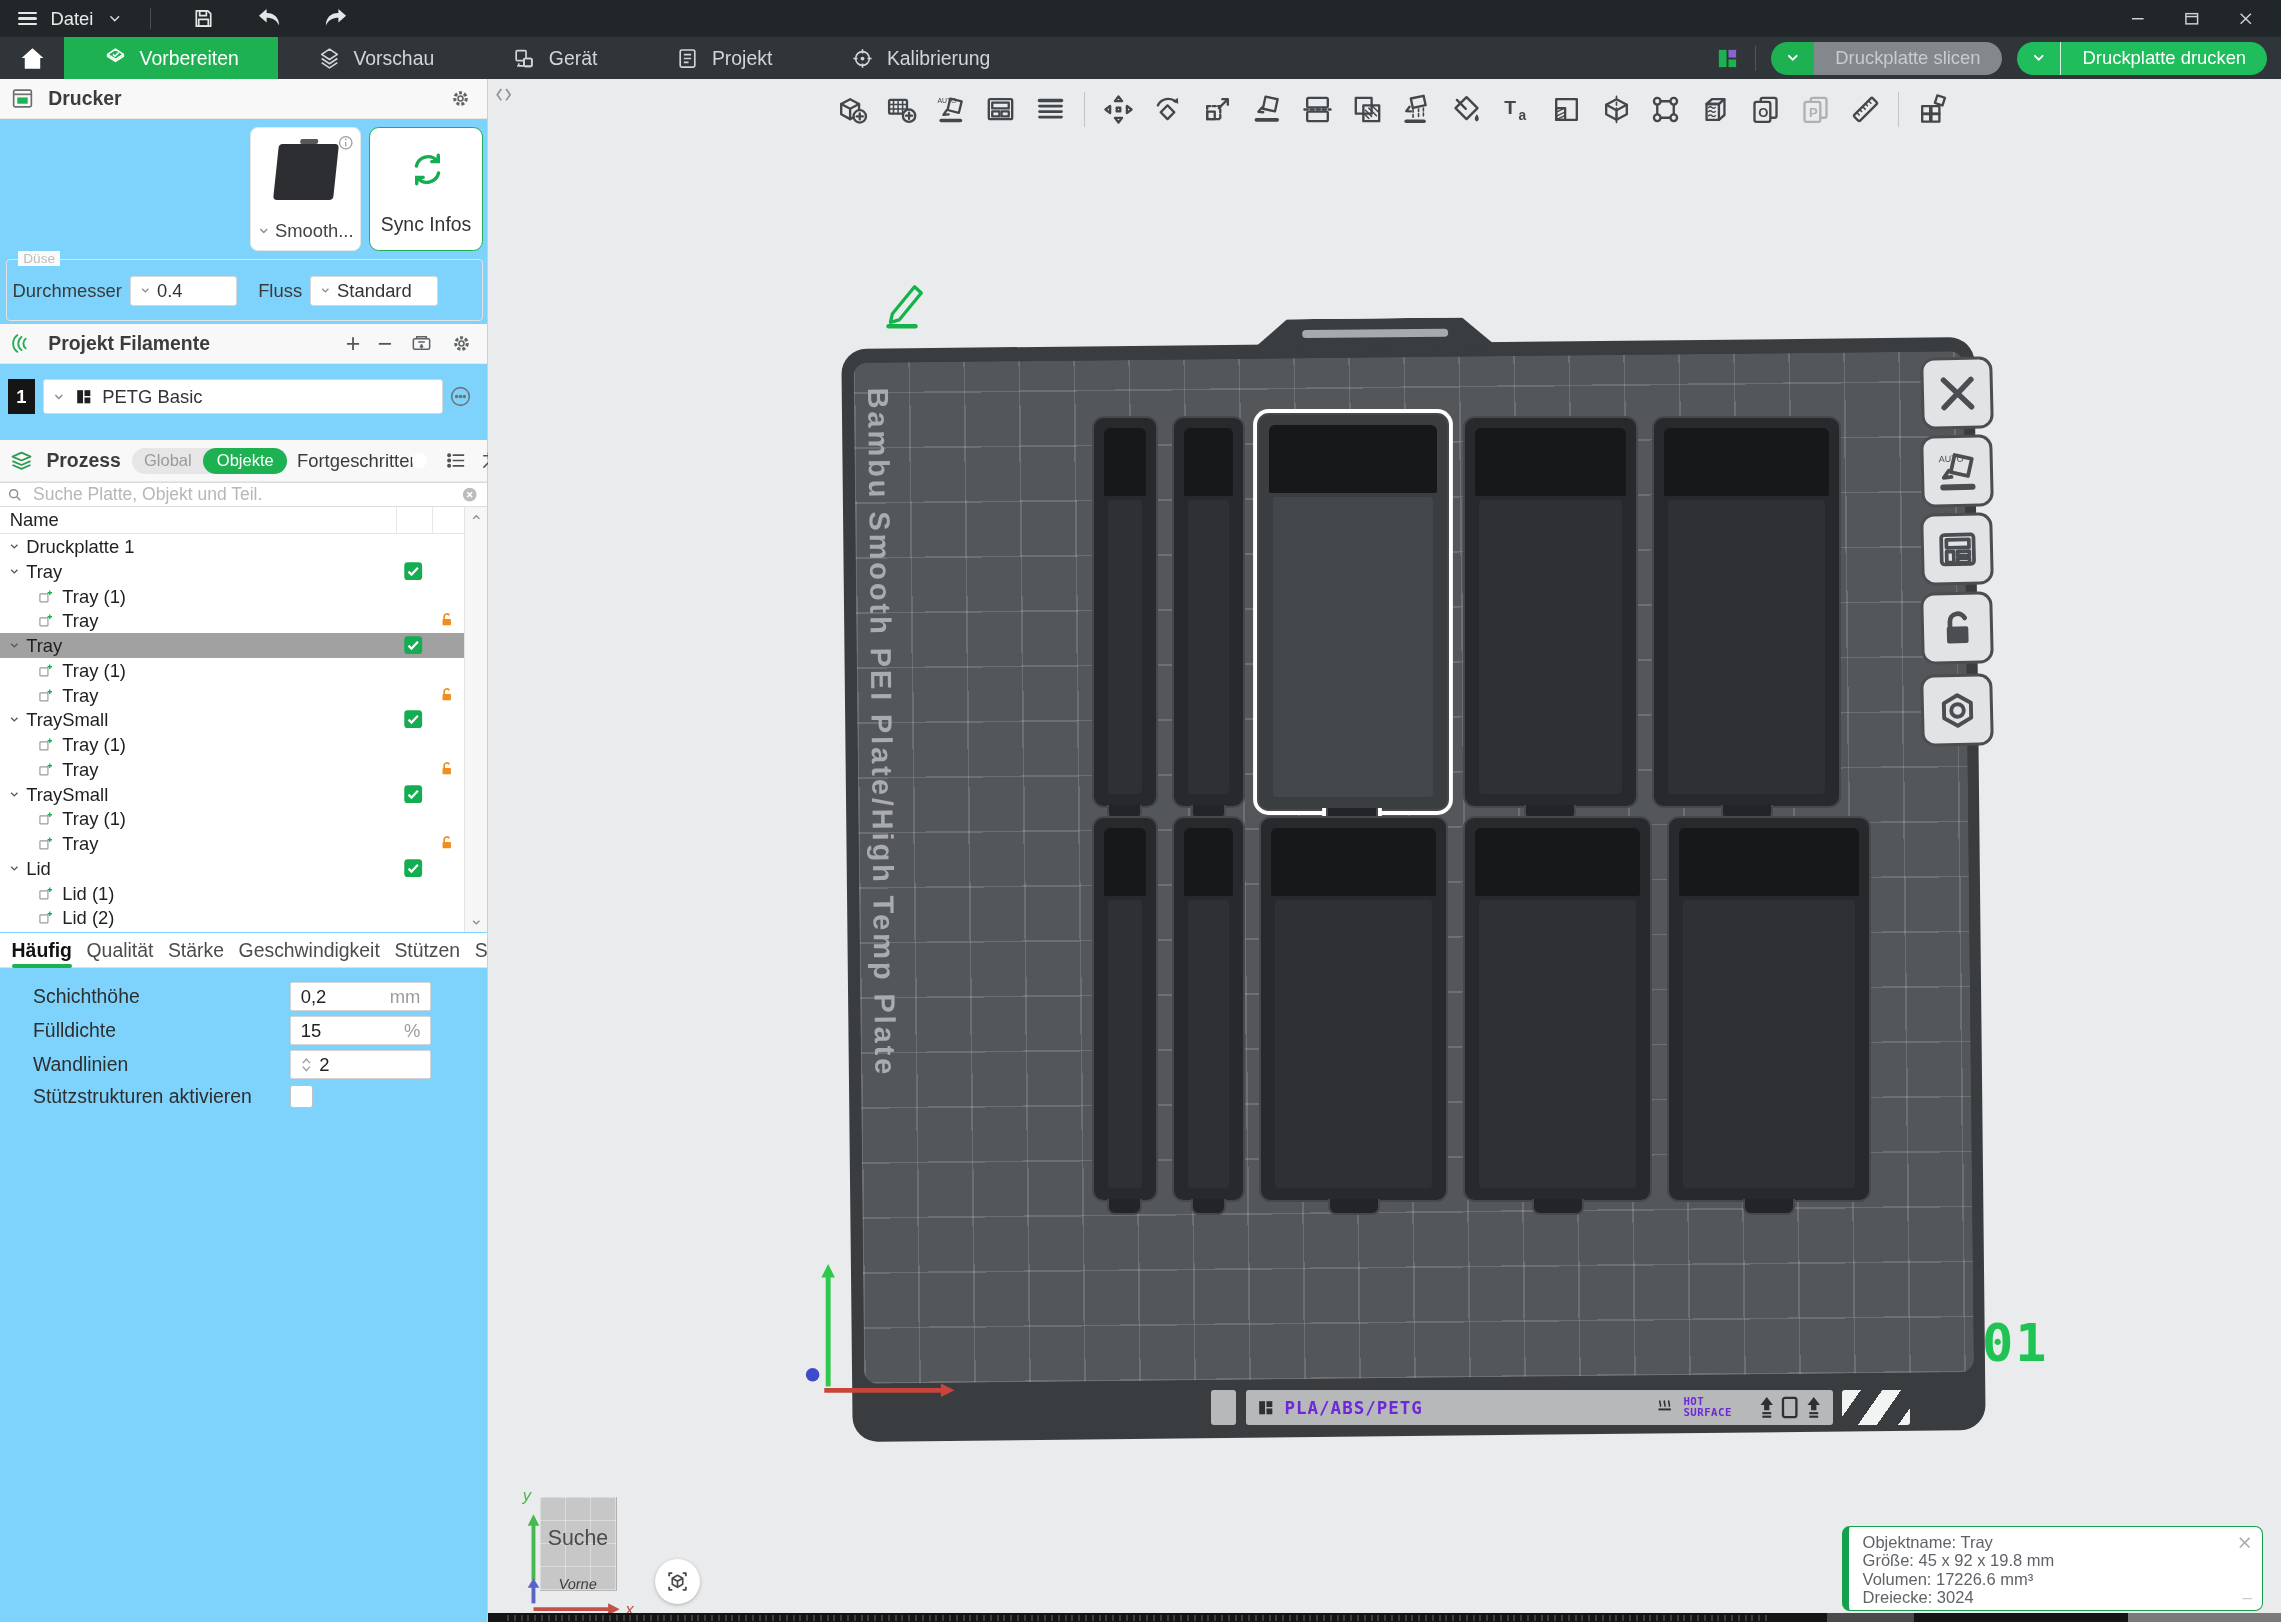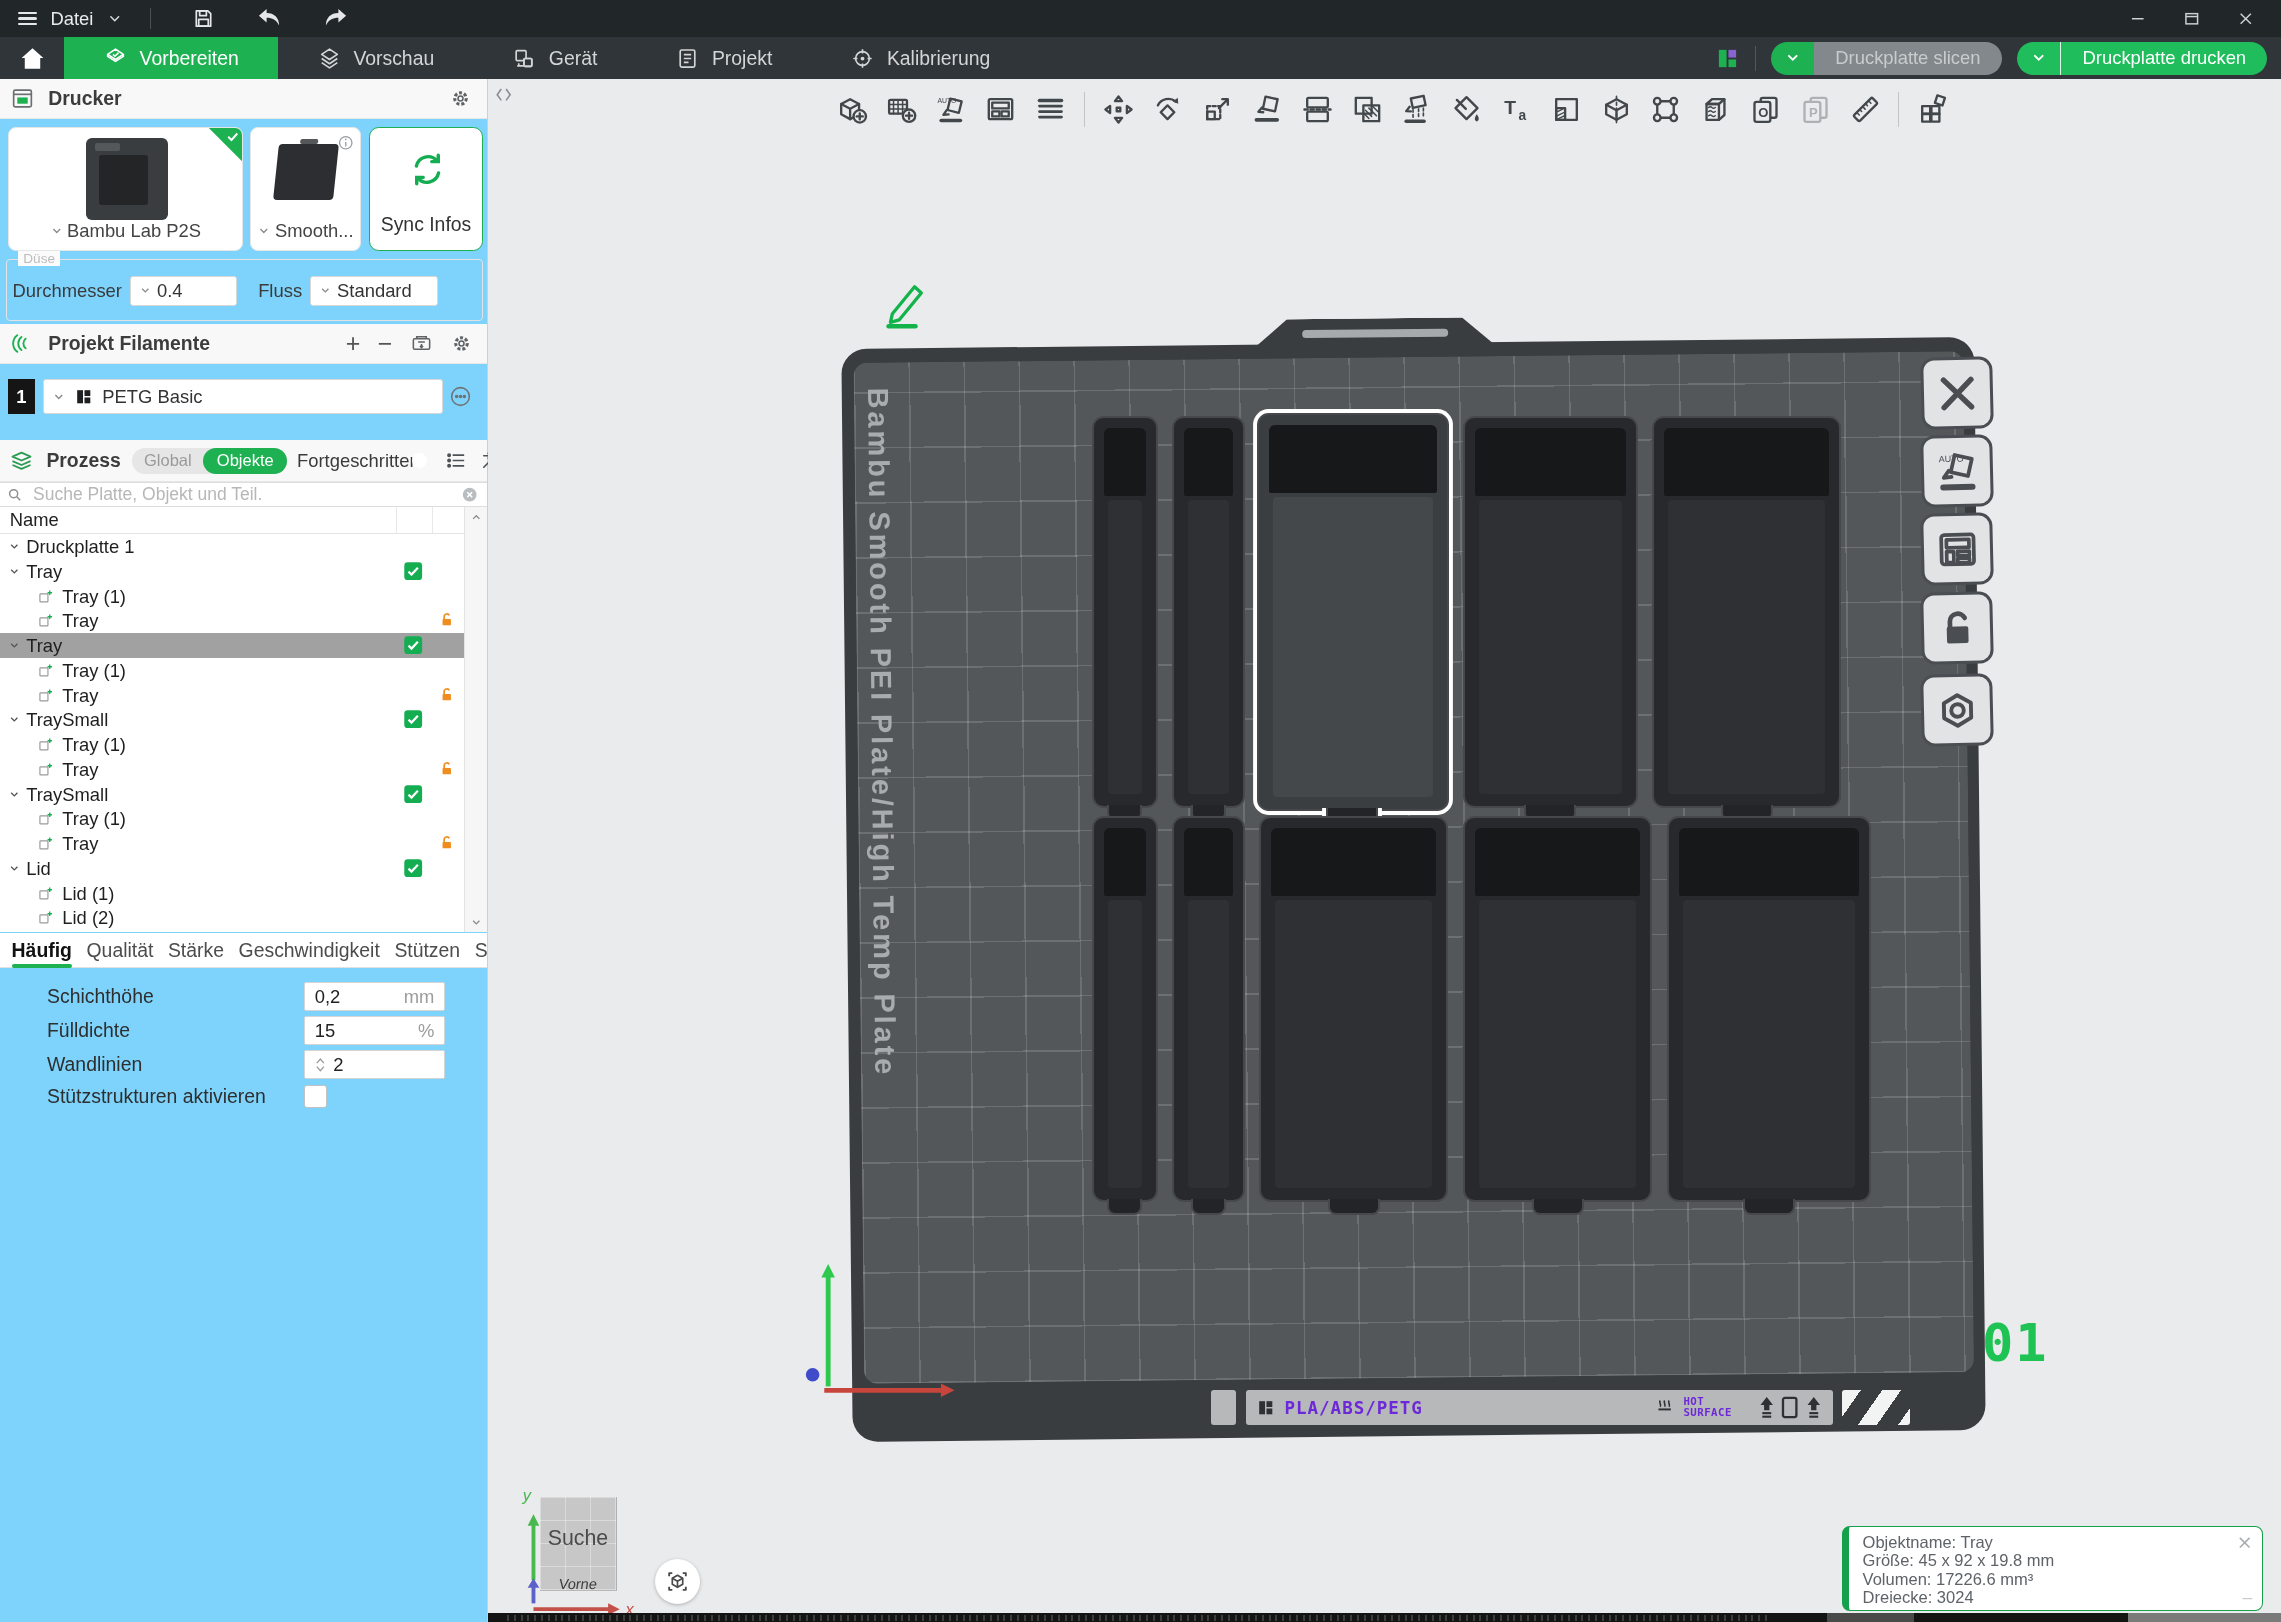--- a/index.html
+++ b/index.html
@@ -71,21 +71,21 @@
   .trow.selected{background:#a1a1a1}
   .trow .chev{margin-left:7.8px;margin-right:5.8px}
   .trow .rowcheck{position:absolute;left:403px;top:1.9px}
   .trow .rowlock{position:absolute;left:439px;top:2.9px}
   .partic{margin-left:37px;margin-right:7.8px;position:relative;width:17.5px;height:17.5px}
   #settings-tabs{position:absolute;left:0;top:854px;width:487px;height:35px;display:flex;align-items:center;
                  gap:14.6px;padding-left:11.6px;box-sizing:border-box;border-bottom:1px solid #e0e0e0;background:#fff}
   .stab{font-size:19.4px;color:#4c4c4c;position:relative}
   .stab.active{color:#111;font-weight:bold}
   .stab.active::after{content:"";position:absolute;left:0;right:0;bottom:-6.8px;height:3.9px;border-radius:1.9px;background:#1db152}
-  .setrow{position:absolute;left:18px;width:574px;height:29px;display:flex;align-items:center}
+  .setrow{position:absolute;left:4px;width:574px;height:29px;display:flex;align-items:center}
   .setrow .lbl{margin-left:29px;font-size:19.4px;color:#2e2e2e}
   .valbox{position:absolute;left:286px;width:141px;height:29px;border:1px solid #d4d4d4;background:#fff;border-radius:1.9px;
           display:flex;align-items:center;padding:0 9.7px;box-sizing:border-box;font-size:18.4px;color:#222}
   .valbox .unit{margin-left:auto;color:#9c9c9c}
   .spin{display:flex;flex-direction:column;margin-right:7.8px;color:#9a9a9a}
   .checkbox{position:absolute;left:286px;width:23px;height:23px;border:1px solid #c2c2c2;border-radius:2.9px;background:#fff;box-sizing:border-box}
 
   
   #viewport{position:absolute;left:488px;top:79px;width:1793px;height:1544px;background:#eaebec;overflow:hidden}
   #vtoolbar{position:absolute;left:342px;top:8.7px;display:flex;align-items:center;gap:6.8px}
@@ -286,37 +286,20 @@
       </span>
     <span class="sec-title">Drucker</span>
     <span style="margin-left:auto;margin-right:15.5px">
       <svg width="23" height="23" viewBox="0 0 24 24" fill="none" stroke="#5f6366">
           <circle cx="12" cy="12" r="6" stroke-width="3.2" stroke-dasharray="3.1 2.1"></circle>
           <circle cx="12" cy="12" r="2.6" stroke-width="1.6"></circle>
         </svg>
       </span>
   </div>
 
-  <div class="card" style="left:7.8px;top:48px;width:235px;height:124px">
-    <div style="position:absolute;left:77px;top:9.7px;width:82px;height:82px;background:#3a3d40;border-radius:5.8px">
-      <div style="position:absolute;left:13.6px;top:17.5px;width:49px;height:50px;background:#232527;border-radius:2.9px"></div>
-      <div style="position:absolute;left:9.7px;top:5.8px;width:25px;height:7.8px;background:#55585b;border-radius:1.9px"></div>
-    </div>
-    <div class="corner-check">
-      <svg width="15.5" height="15.5" viewBox="0 0 24 24" fill="none" stroke="#fff" stroke-width="3">
-          <path d="M5 12l5 5 9-10"></path>
-        </svg>
-      </div>
-    <div class="card-label">
-      <svg width="13.6" height="13.6" viewBox="0 0 24 24" fill="none" stroke="#8b8b8b" stroke-width="2.4">
-          <path d="M6 9l6 6 6-6"></path>
-        </svg>
-      <span>Bambu Lab P2S</span>
-    </div>
-  </div>
   <div class="card" style="left:250px;top:48px;width:111px;height:124px">
     <div style="position:absolute;left:25px;top:15.5px;width:60px;height:56px;background:#2c2e31;border-radius:3.9px;transform:skewX(-6deg)">
       <div style="position:absolute;left:21.3px;top:-4.9px;width:17.5px;height:4.9px;background:#55585b;border-radius:1.9px"></div>
     </div>
     <span style="position:absolute;right:5.8px;top:5.8px">
       <svg width="17.5" height="17.5" viewBox="0 0 24 24" fill="none" stroke="#9a9ea1" stroke-width="1.8">
           <circle cx="12" cy="12" r="8.5"></circle>
           <path d="M12 11v6"></path>
           <circle cx="12" cy="7.5" r="1.2" fill="#9a9ea1" stroke="none"></circle>
         </svg>

